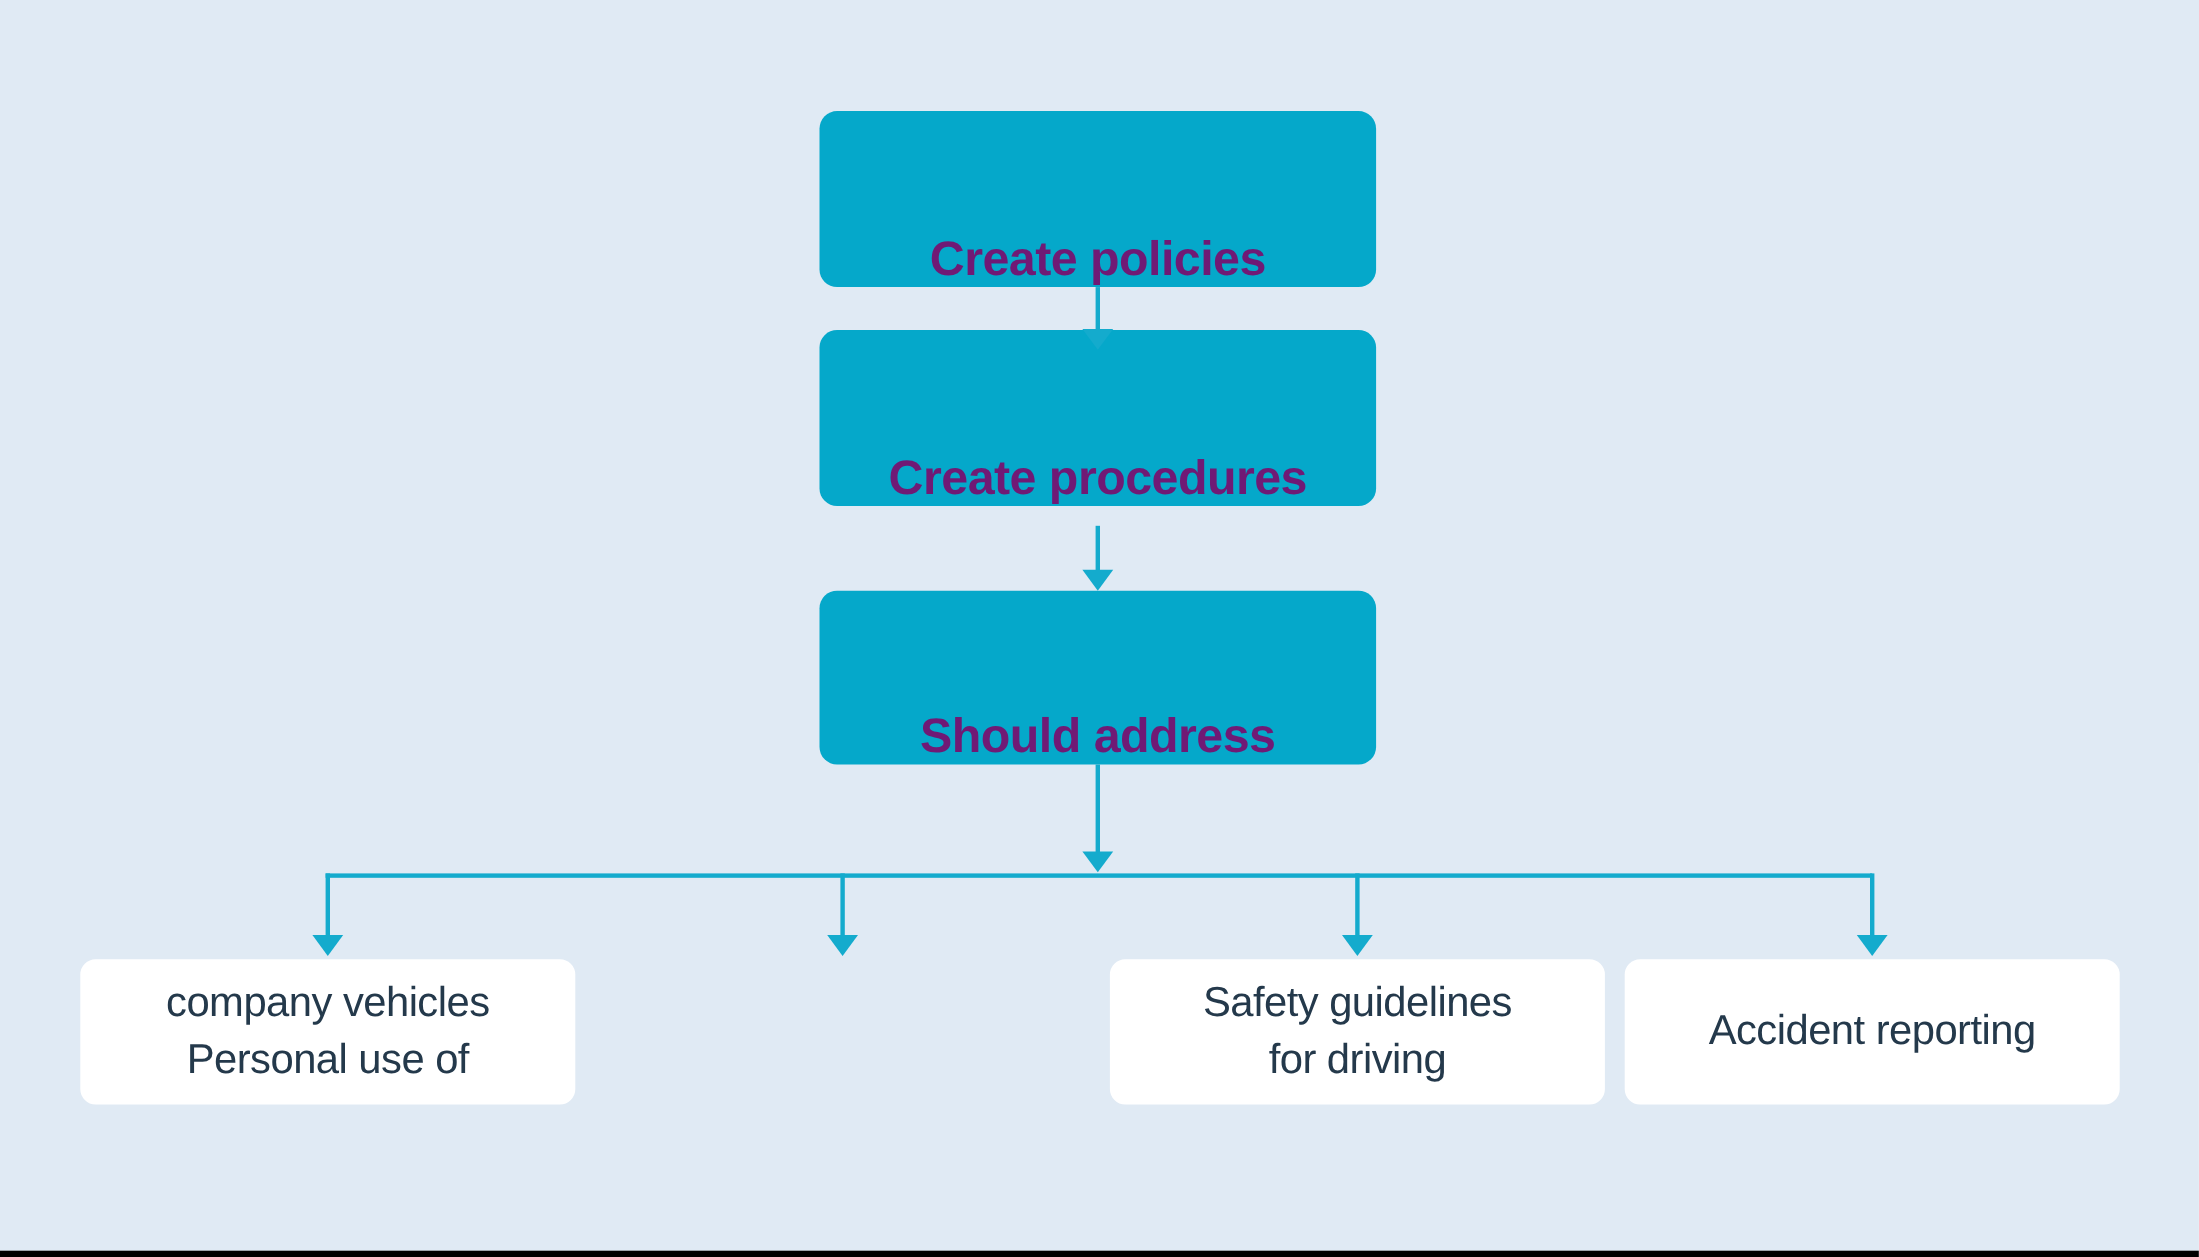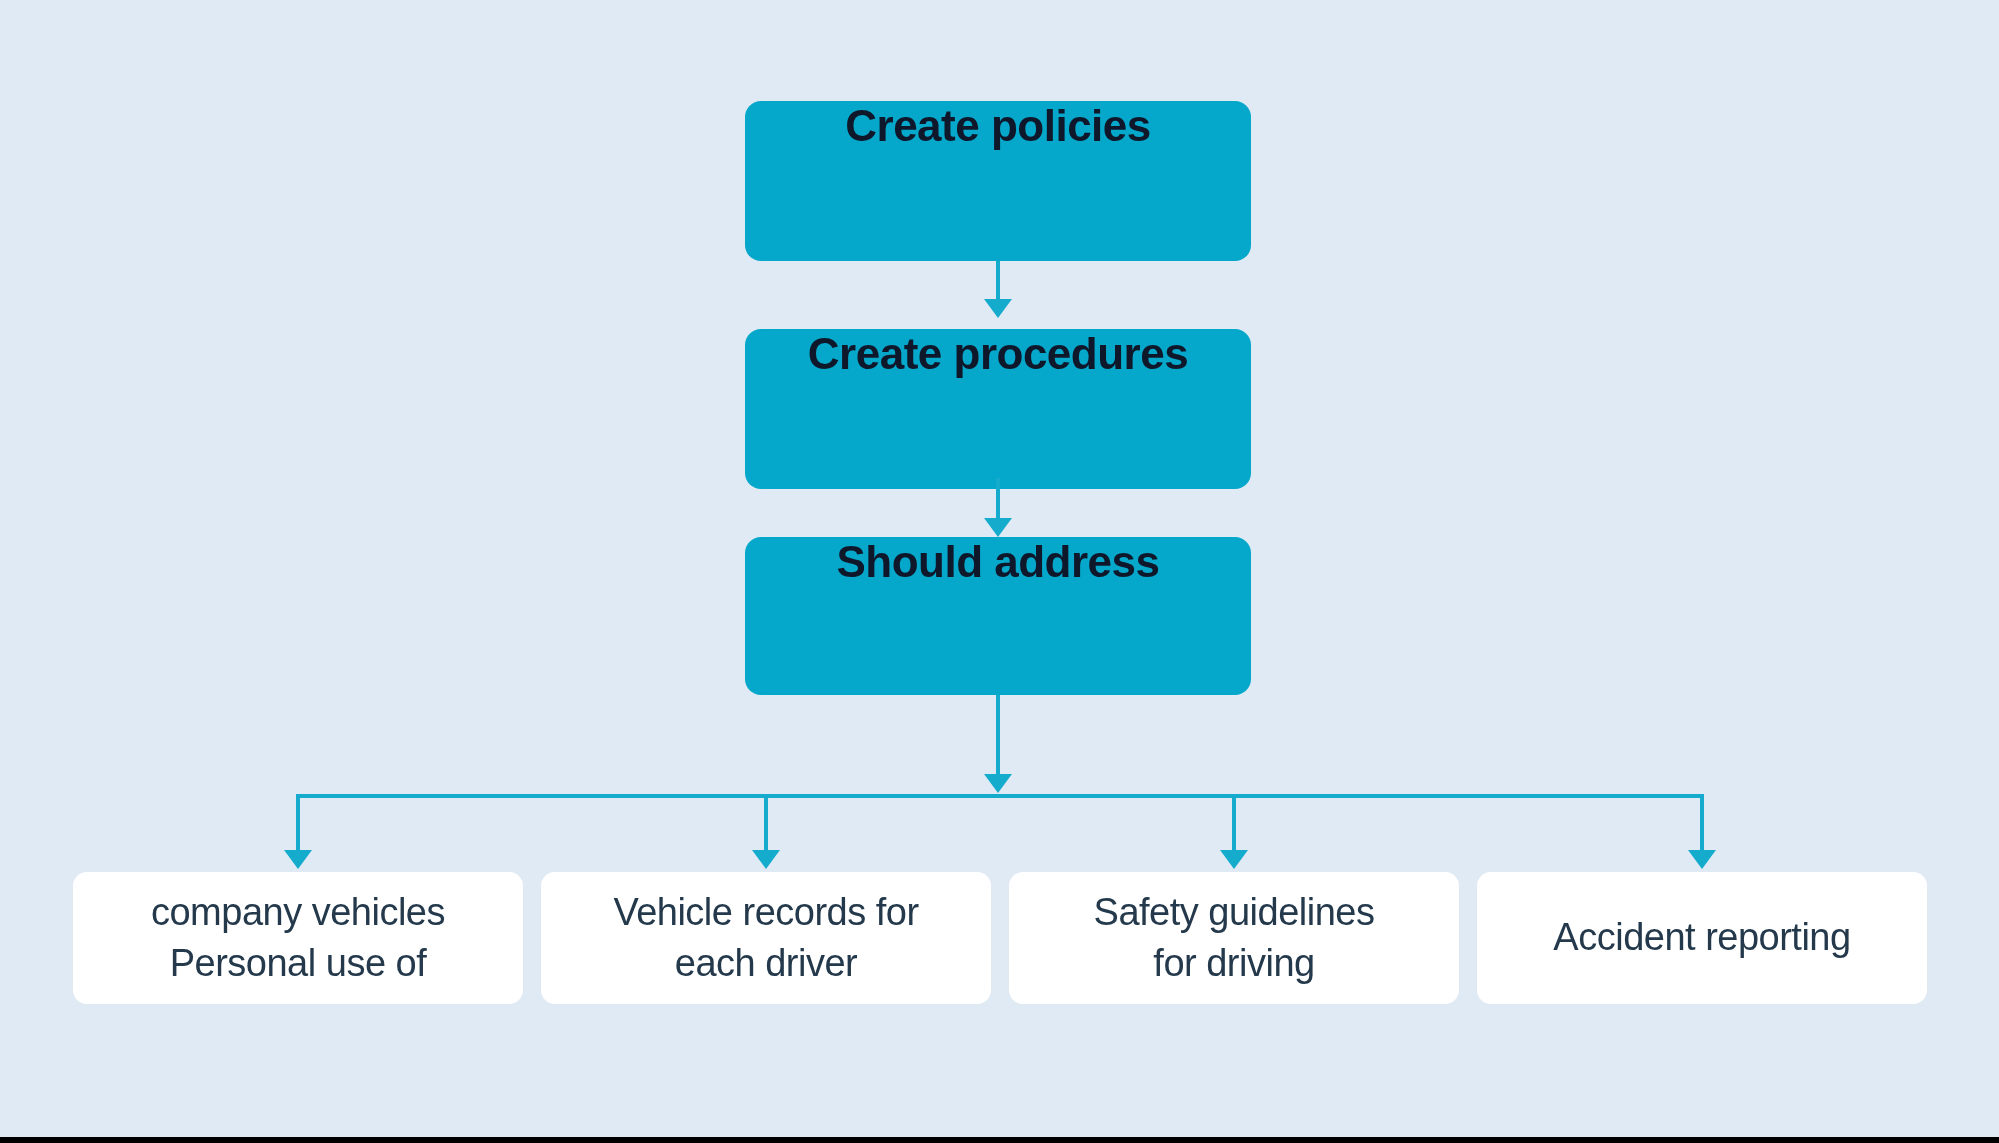--- a/index.html
+++ b/index.html
@@ -13,30 +13,30 @@
   }
   
   .step{
     position:absolute;
     left:745px;
     width:506px;
     height:160px;
     background:#05A8CA;
     border-radius:16px;
     display:flex;
-    align-items:flex-start;
+    align-items:flex-end;
     justify-content:center;
-    color:#0f172a;
+    color:#701a75;
     font-size:44px;
     font-weight:700;
     letter-spacing:-0.5px;
     text-align:center;
   }
   .s0{top:101px}
-  .s1{top:329px}
+  .s1{top:300px}
   .s2{top:537px;height:158px}
 
   
   .stem{position:absolute;background:#14ABCD;width:4px;left:996px;}
   .v1{top:261px;height:41px}
   .v2{top:478px;height:41px}
   .v3{top:695px;height:82px}
   .hline{position:absolute;background:#14ABCD;top:794px;left:296px;width:1406px;height:4px;}
   .bstem{position:absolute;background:#14ABCD;top:794px;height:58px;width:4px;}
   .b0{left:296px}.b1{left:764px}.b2{left:1232px}.b3{left:1700px}
@@ -118,24 +118,20 @@
   <div class="ah hb1"></div>
   <div class="bstem b2"></div>
   <div class="ah hb2"></div>
   <div class="bstem b3"></div>
   <div class="ah hb3"></div>
 
   <div class="outcome o0">
     <span>company vehicles</span>
     <span>Personal use of</span>
   </div>
-  <div class="outcome o1">
-    <span>Vehicle records for</span>
-    <span>each driver</span>
-  </div>
   <div class="outcome o3">
     <span>Accident reporting</span>
     <span></span>
   </div>
   <div class="outcome o2">
     <span>Safety guidelines</span>
     <span>for driving</span>
   </div>
 
   <div class="bottom-bar"></div>

